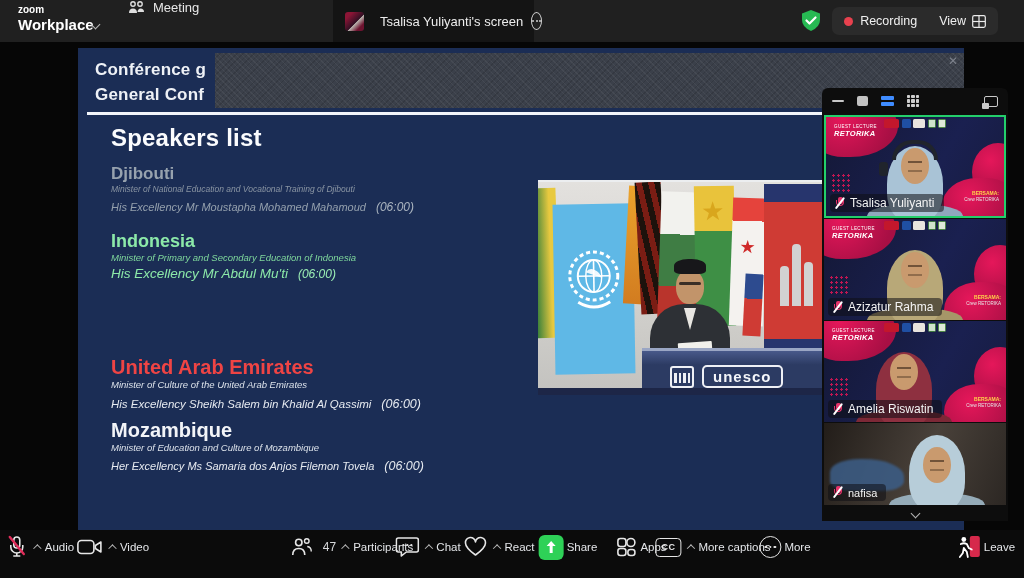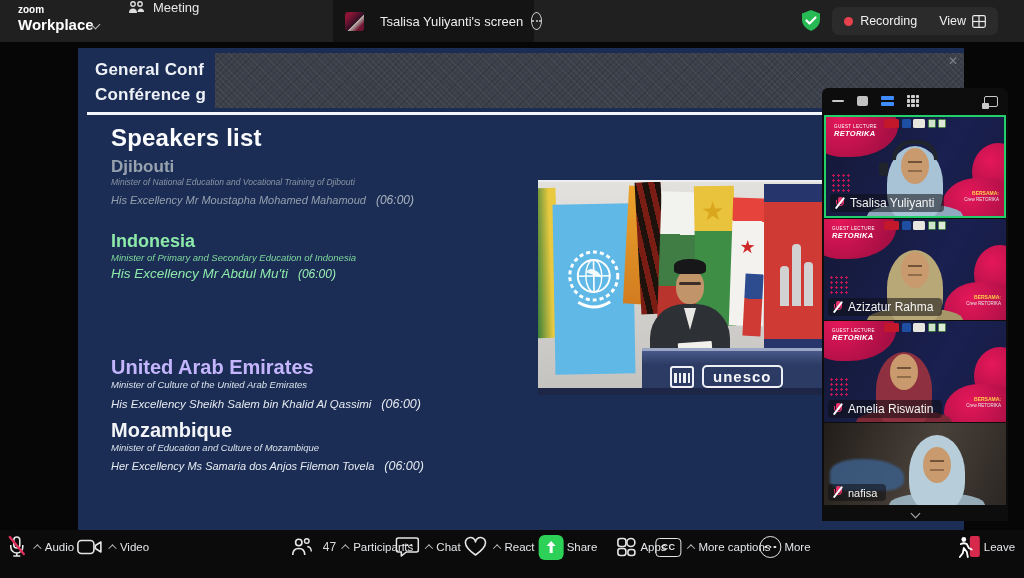--- a/index.html
+++ b/index.html
@@ -34,27 +34,27 @@
                      repeating-linear-gradient(-45deg, rgba(0,0,0,.12) 0 1px, transparent 1px 4px); }
   .slide-close { position:absolute; right:6px; top:6px; color:#7d828c; font-size:12px; z-index:3; }
   .title-rule { position:absolute; left:9px; top:64px; width:870px; height:2.6px; background:#f2f5fa; }
   .speakers-heading { position:absolute; left:33px; top:76px; color:#fbfcfe; font-size:24px; font-weight:bold; letter-spacing:.2px; }
 
   .entry { position:absolute; left:33px; width:420px; }
   .entry .country { font-weight:bold; }
   .entry .role { font-style:italic; line-height:1.25; }
   .entry .sline { font-style:italic; margin-top:2px; }
   .entry .dur { font-style:italic; margin-left:10px; }
-  .e0 { top:109px; } .e0 .country{ font-size:17px; color:#97a2ae; }
+  .e0 { top:116px; } .e0 .country{ font-size:17px; color:#97a2ae; }
   .e0 .role{ font-size:8.5px; color:#8a95a3; } .e0 .sline{ font-size:11px; color:#94a0ad; margin-top:5px;} .e0 .dur{font-size:12px; color:#aab4bf;}
   .e1 { top:183px; } .e1 .country{ font-size:18px; color:#8ce9a9; }
   .e1 .role{ font-size:9.5px; color:#7fd89c; } .e1 .sline{ font-size:13.5px; color:#8ce9a9; } .e1 .dur{font-size:12px; color:#9aedb4;}
   .e2 { top:247px; } .e2 .country{ font-size:16px; color:#f2f4f8; }
   .e2 .role{ font-size:9.5px; color:#dbe1e9; } .e2 .sline{ font-size:14px; color:#eef1f6; } .e2 .dur{font-size:12.5px; color:#eef1f6;}
-  .e3 { top:308px; } .e3 .country{ font-size:20px; color:#c4b5fd; }
+  .e3 { top:308px; } .e3 .country{ font-size:20px; color:#ef4444; }
   .e3 .role{ font-size:9.5px; color:#dbe1e9; } .e3 .sline{ font-size:11.5px; color:#e6eaf0; margin-top:6px;} .e3 .dur{font-size:12.5px;}
   .e4 { top:371px; } .e4 .country{ font-size:20px; color:#f2f4f8; }
   .e4 .role{ font-size:9.5px; color:#dbe1e9; } .e4 .sline{ font-size:11px; color:#e6eaf0; margin-top:5px;} .e4 .dur{font-size:12.5px;}
 
   
   .inset { position:absolute; left:460px; top:132px; width:287px; height:215px; overflow:hidden;
     background:linear-gradient(#e3e1de, #cdccc8 70%, #c3c2bf); border-top:2px solid #eceef0; }
   .flag { position:absolute; }
   .f-yg { left:-4px; top:6px; width:24px; height:150px; background:linear-gradient(90deg,#2a7a3b,#e8c93f 70%); transform:rotate(-2deg); }
   .f-un { left:16px; top:22px; width:80px; height:170px; background:#5fb8e6; transform:rotate(-1deg); }
@@ -217,22 +217,22 @@
             <line x1="7" y1="1" x2="7" y2="12" stroke="#ececec" stroke-width="1.2"></line>
             <line x1="1" y1="6.5" x2="13" y2="6.5" stroke="#ececec" stroke-width="1.2"></line>
           </svg>
         </div>
       </div>
     </div>
   </div>
 
   <div class="slide">
     <div class="slide-title">
+      <div>Conférence g</div>
       <div>General Conf</div>
-      <div>Conférence g</div>
     </div>
     <div class="blur-box"></div>
     <div class="slide-close">✕</div>
     <div class="title-rule"></div>
     <div class="speakers-heading">Speakers list</div>
 
     <div class="entry e0">
       <div class="country">Djibouti</div>
       <div class="role">Minister of National Education and Vocational Training of Djibouti</div>
       <div class="sline"><span>His Excellency Mr Moustapha Mohamed Mahamoud</span><span class="dur">(06:00)</span></div>

